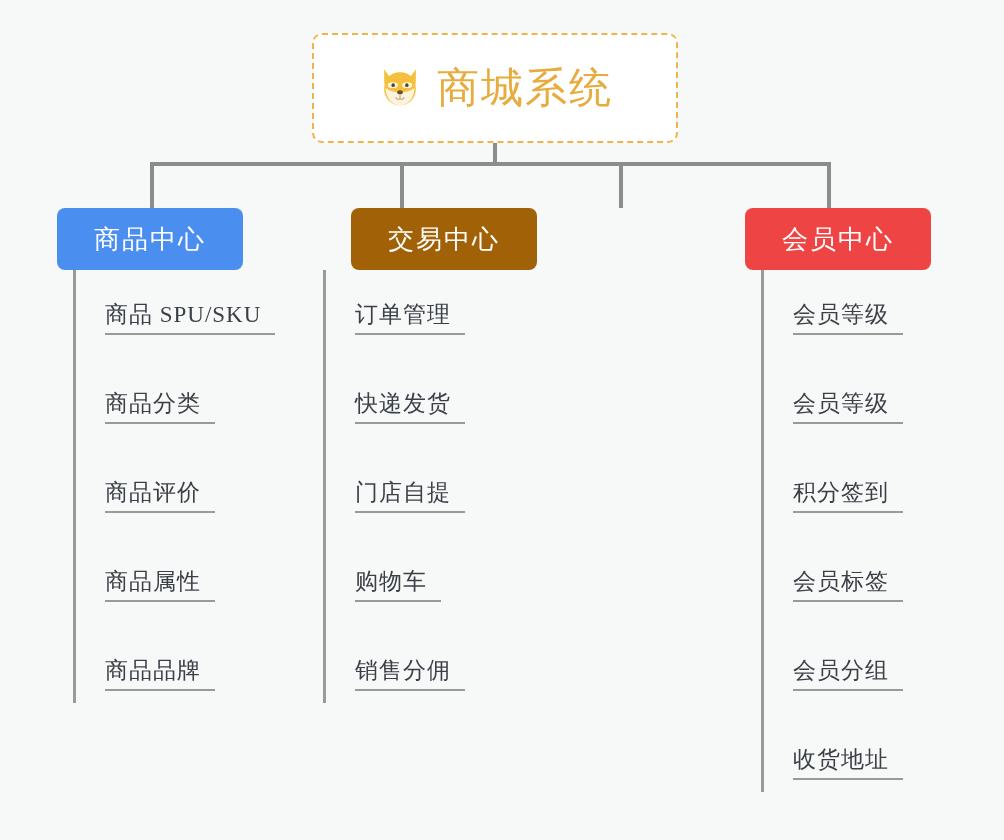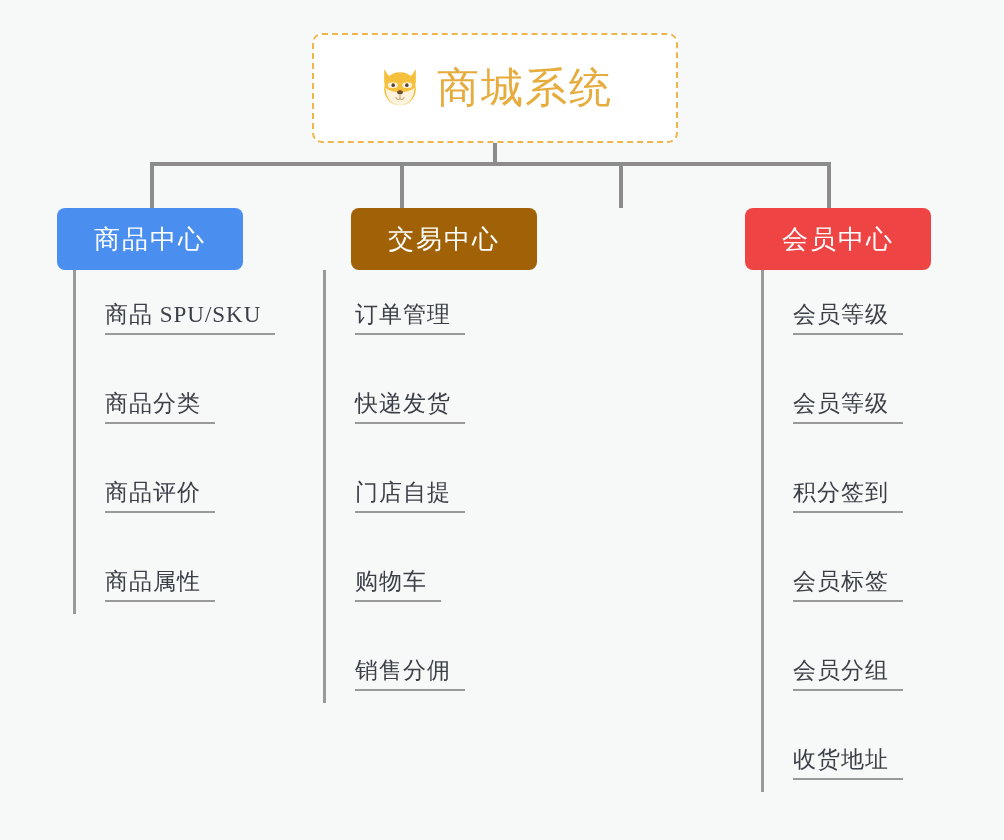--- a/index.html
+++ b/index.html
@@ -181,20 +181,23 @@
         </div>
       <div class="leaf">
           <span class="leaf-text">商品分类</span>
         </div>
       <div class="leaf">
           <span class="leaf-text">商品评价</span>
         </div>
       <div class="leaf">
           <span class="leaf-text">商品属性</span>
         </div>
+      <div class="leaf">
+          <span class="leaf-text">商品品牌</span>
+        </div>
     </div>
   </div>
 
   <div class="column c2">
     <div class="col-header" style="background-color: #a16207; margin-left: 44px;">交易中心</div>
     <div class="branch">
       <div class="leaf">
           <span class="leaf-text">订单管理</span>
         </div>
       <div class="leaf">

